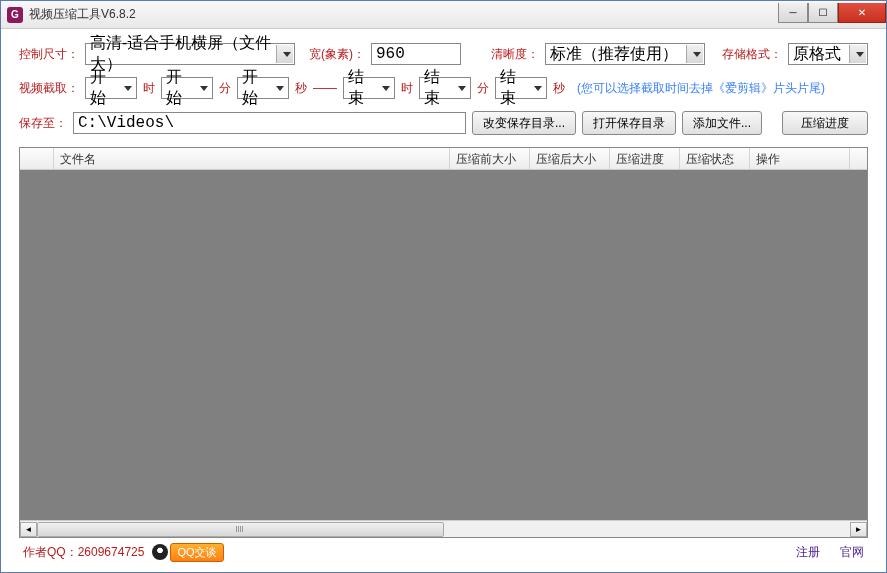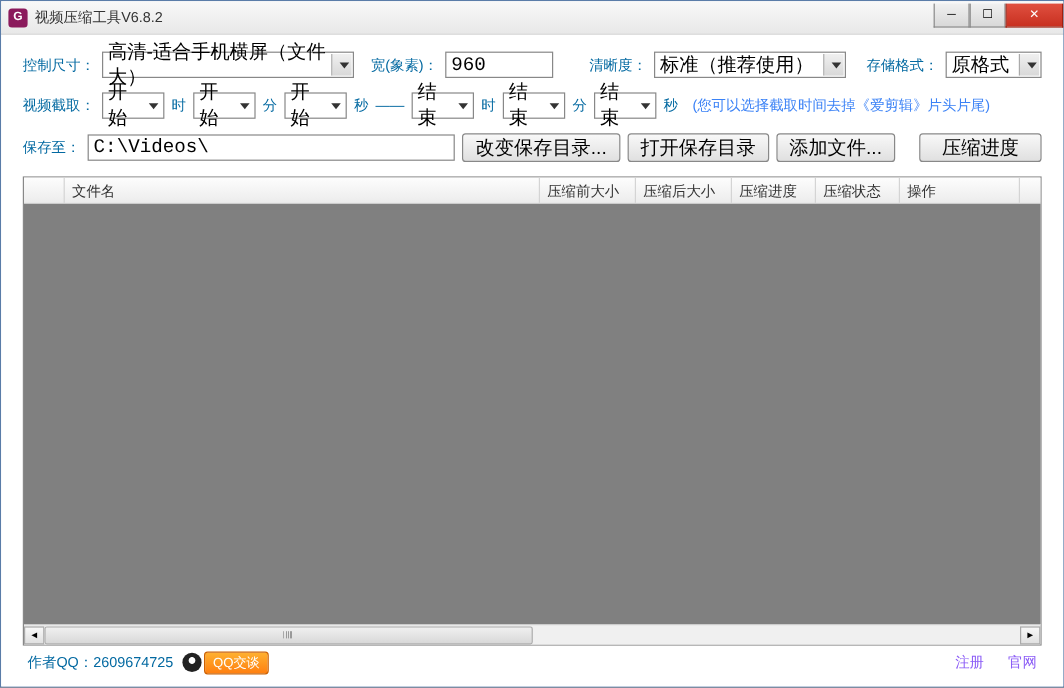--- a/index.html
+++ b/index.html
@@ -6,43 +6,43 @@
 body { font-family: "Microsoft YaHei", SimSun, sans-serif; font-size: 12px; background: #4a5568; width: 887px; height: 573px; overflow: hidden; }
 .window { width: 887px; height: 573px; background: #fff; border: 1px solid #5a7ca8; display: flex; flex-direction: column; }
 .titlebar { height: 28px; background: linear-gradient(#f8f8f8, #e8e8e8); display: flex; align-items: center; border-bottom: 1px solid #ccc; }
 .titlebar .app-icon { width: 16px; height: 16px; margin: 0 6px; background: #8b1a5c; border-radius: 3px; display: flex; align-items: center; justify-content: center; color: #fff; font-size: 10px; font-weight: bold; }
 .titlebar .title { flex: 1; color: #333; font-size: 12px; }
 .win-btns { display: flex; height: 20px; margin-top: -4px; }
 .win-btn { width: 30px; height: 20px; display: flex; align-items: center; justify-content: center; border: 1px solid #888; border-top: none; background: linear-gradient(#f0f0f0, #d8d8d8); font-size: 10px; cursor: pointer; }
 .win-btn.close { width: 48px; background: linear-gradient(#e05040, #c83020); color: #fff; border-color: #a02010; border-top-right-radius: 0; }
 .content { flex: 1; padding: 14px 18px 6px 18px; display: flex; flex-direction: column; background: #fff; }
 .row { display: flex; align-items: center; margin-bottom: 12px; gap: 6px; }
-.label { color: #0369a1; white-space: nowrap; }
+.label { color: #b91c1c; white-space: nowrap; }
 .select, .combo { height: 22px; border: 1px solid #888; background: #fff; font-size: 16px; font-family: inherit; padding: 0 4px; display: flex; align-items: center; justify-content: space-between; cursor: pointer; }
 .select .caret, .combo .caret { width: 0; height: 0; border-left: 4px solid transparent; border-right: 4px solid transparent; border-top: 5px solid #333; margin-left: 4px; }
 .combo { position: relative; }
 .combo .caret-box { position: absolute; right: 1px; top: 1px; bottom: 1px; width: 17px; background: linear-gradient(#f0f0f0,#d8d8d8); border-left: 1px solid #aaa; display: flex; align-items: center; justify-content: center; }
 .textbox { height: 22px; border: 1px solid #888; background: #fff; padding: 0 4px; font-size: 16px; font-family: 'Courier New', monospace; display: flex; align-items: center; }
-.btn { height: 24px; padding: 0 10px; border: 1px solid #888; background: linear-gradient(#f8f8f8,#e0e0e0); border-radius: 3px; cursor: pointer; display: flex; align-items: center; font-size: 16px; text-align: center; }
+.btn { height: 24px; padding: 0 10px; border: 1px solid #888; background: linear-gradient(#f8f8f8,#e0e0e0); border-radius: 3px; cursor: pointer; display: flex; align-items: center; font-size: 12px; text-align: center; }
 .hint { color: #3b82f6; }
 .spacer { flex: 1; }
 .table-area { flex: 1; border: 1px solid #888; display: flex; flex-direction: column; min-height: 0; }
 .thead { height: 22px; background: linear-gradient(#fdfdfd,#ececec); display: flex; border-bottom: 1px solid #ccc; }
 .th { border-right: 1px solid #d4d4d4; padding: 3px 6px; color: #333; white-space: nowrap; }
 .tbody { flex: 1; background: #808080; }
 .hscroll { height: 17px; background: #f0f0f0; border-top: 1px solid #ccc; display: flex; align-items: center; }
 .hscroll .arrow { width: 17px; height: 15px; border: 1px solid #aaa; background: linear-gradient(#f8f8f8,#e0e0e0); display: flex; align-items: center; justify-content: center; font-size: 8px; }
 .hscroll .track { flex: 1; height: 15px; background: #f0f0f0; position: relative; }
 .hscroll .thumb { position: absolute; left: 0; width: 50%; height: 100%; background: linear-gradient(#f0f0f0,#d8d8d8); border: 1px solid #aaa; border-radius: 2px; display:flex; align-items:center; justify-content:center; }
 .hscroll .thumb::after { content:""; width:8px; height:6px; background: repeating-linear-gradient(90deg,#999 0 1px,transparent 1px 2px); }
 .footer { height: 28px; display: flex; align-items: center; padding: 0 4px; gap: 8px; }
 .qq-badge { display: inline-flex; align-items: center; gap: 2px; }
 .qq-icon { width: 16px; height: 16px; background: radial-gradient(circle at 50% 40%, #fff 20%, #222 25%); border-radius: 50%; }
 .qq-btn { background: linear-gradient(#ffb030,#ff8010); border: 1px solid #cc6000; border-radius: 3px; padding: 1px 6px; color: #fff; font-size: 11px; }
-.link { color: #8b5cf6; cursor: pointer; margin-left: 12px; }
+.link { color: #4c1d95; cursor: pointer; margin-left: 12px; }
 </style>
 </head>
 <body>
 
 <div class="window">
   <div class="titlebar">
     <div class="app-icon">G</div>
     <div class="title">视频压缩工具V6.8.2</div>
     <div class="win-btns">
       <div class="win-btn">─</div>

